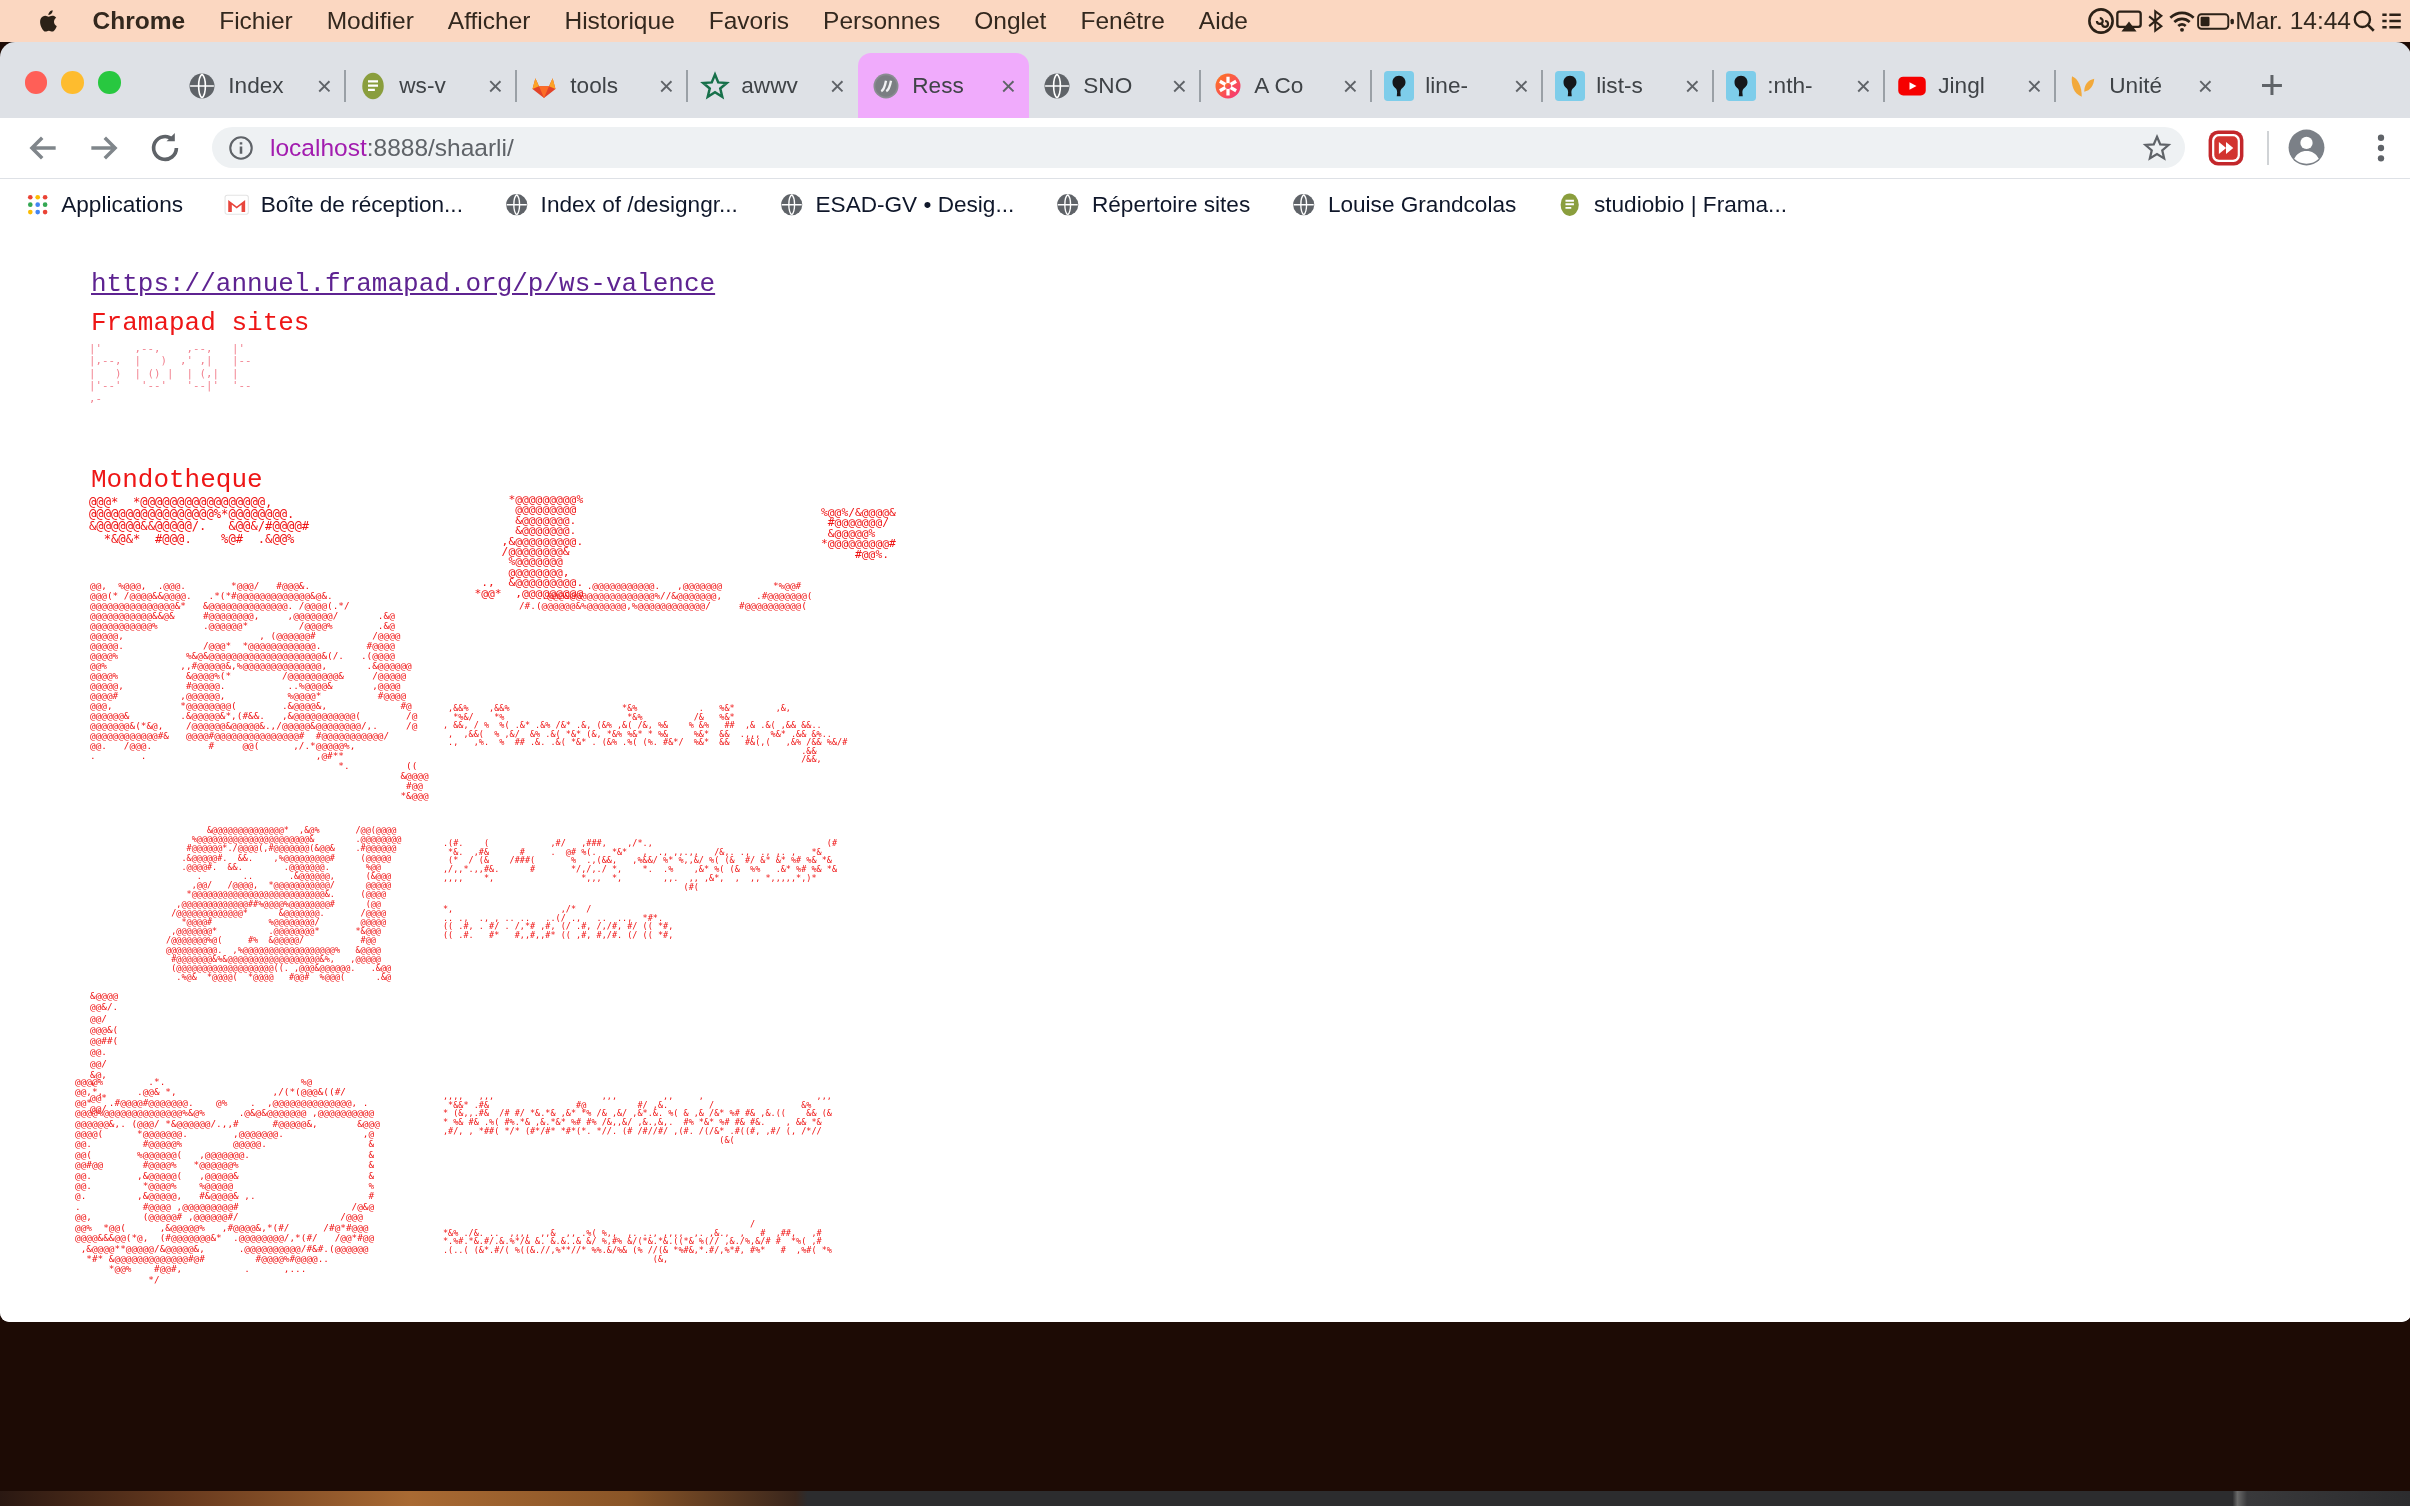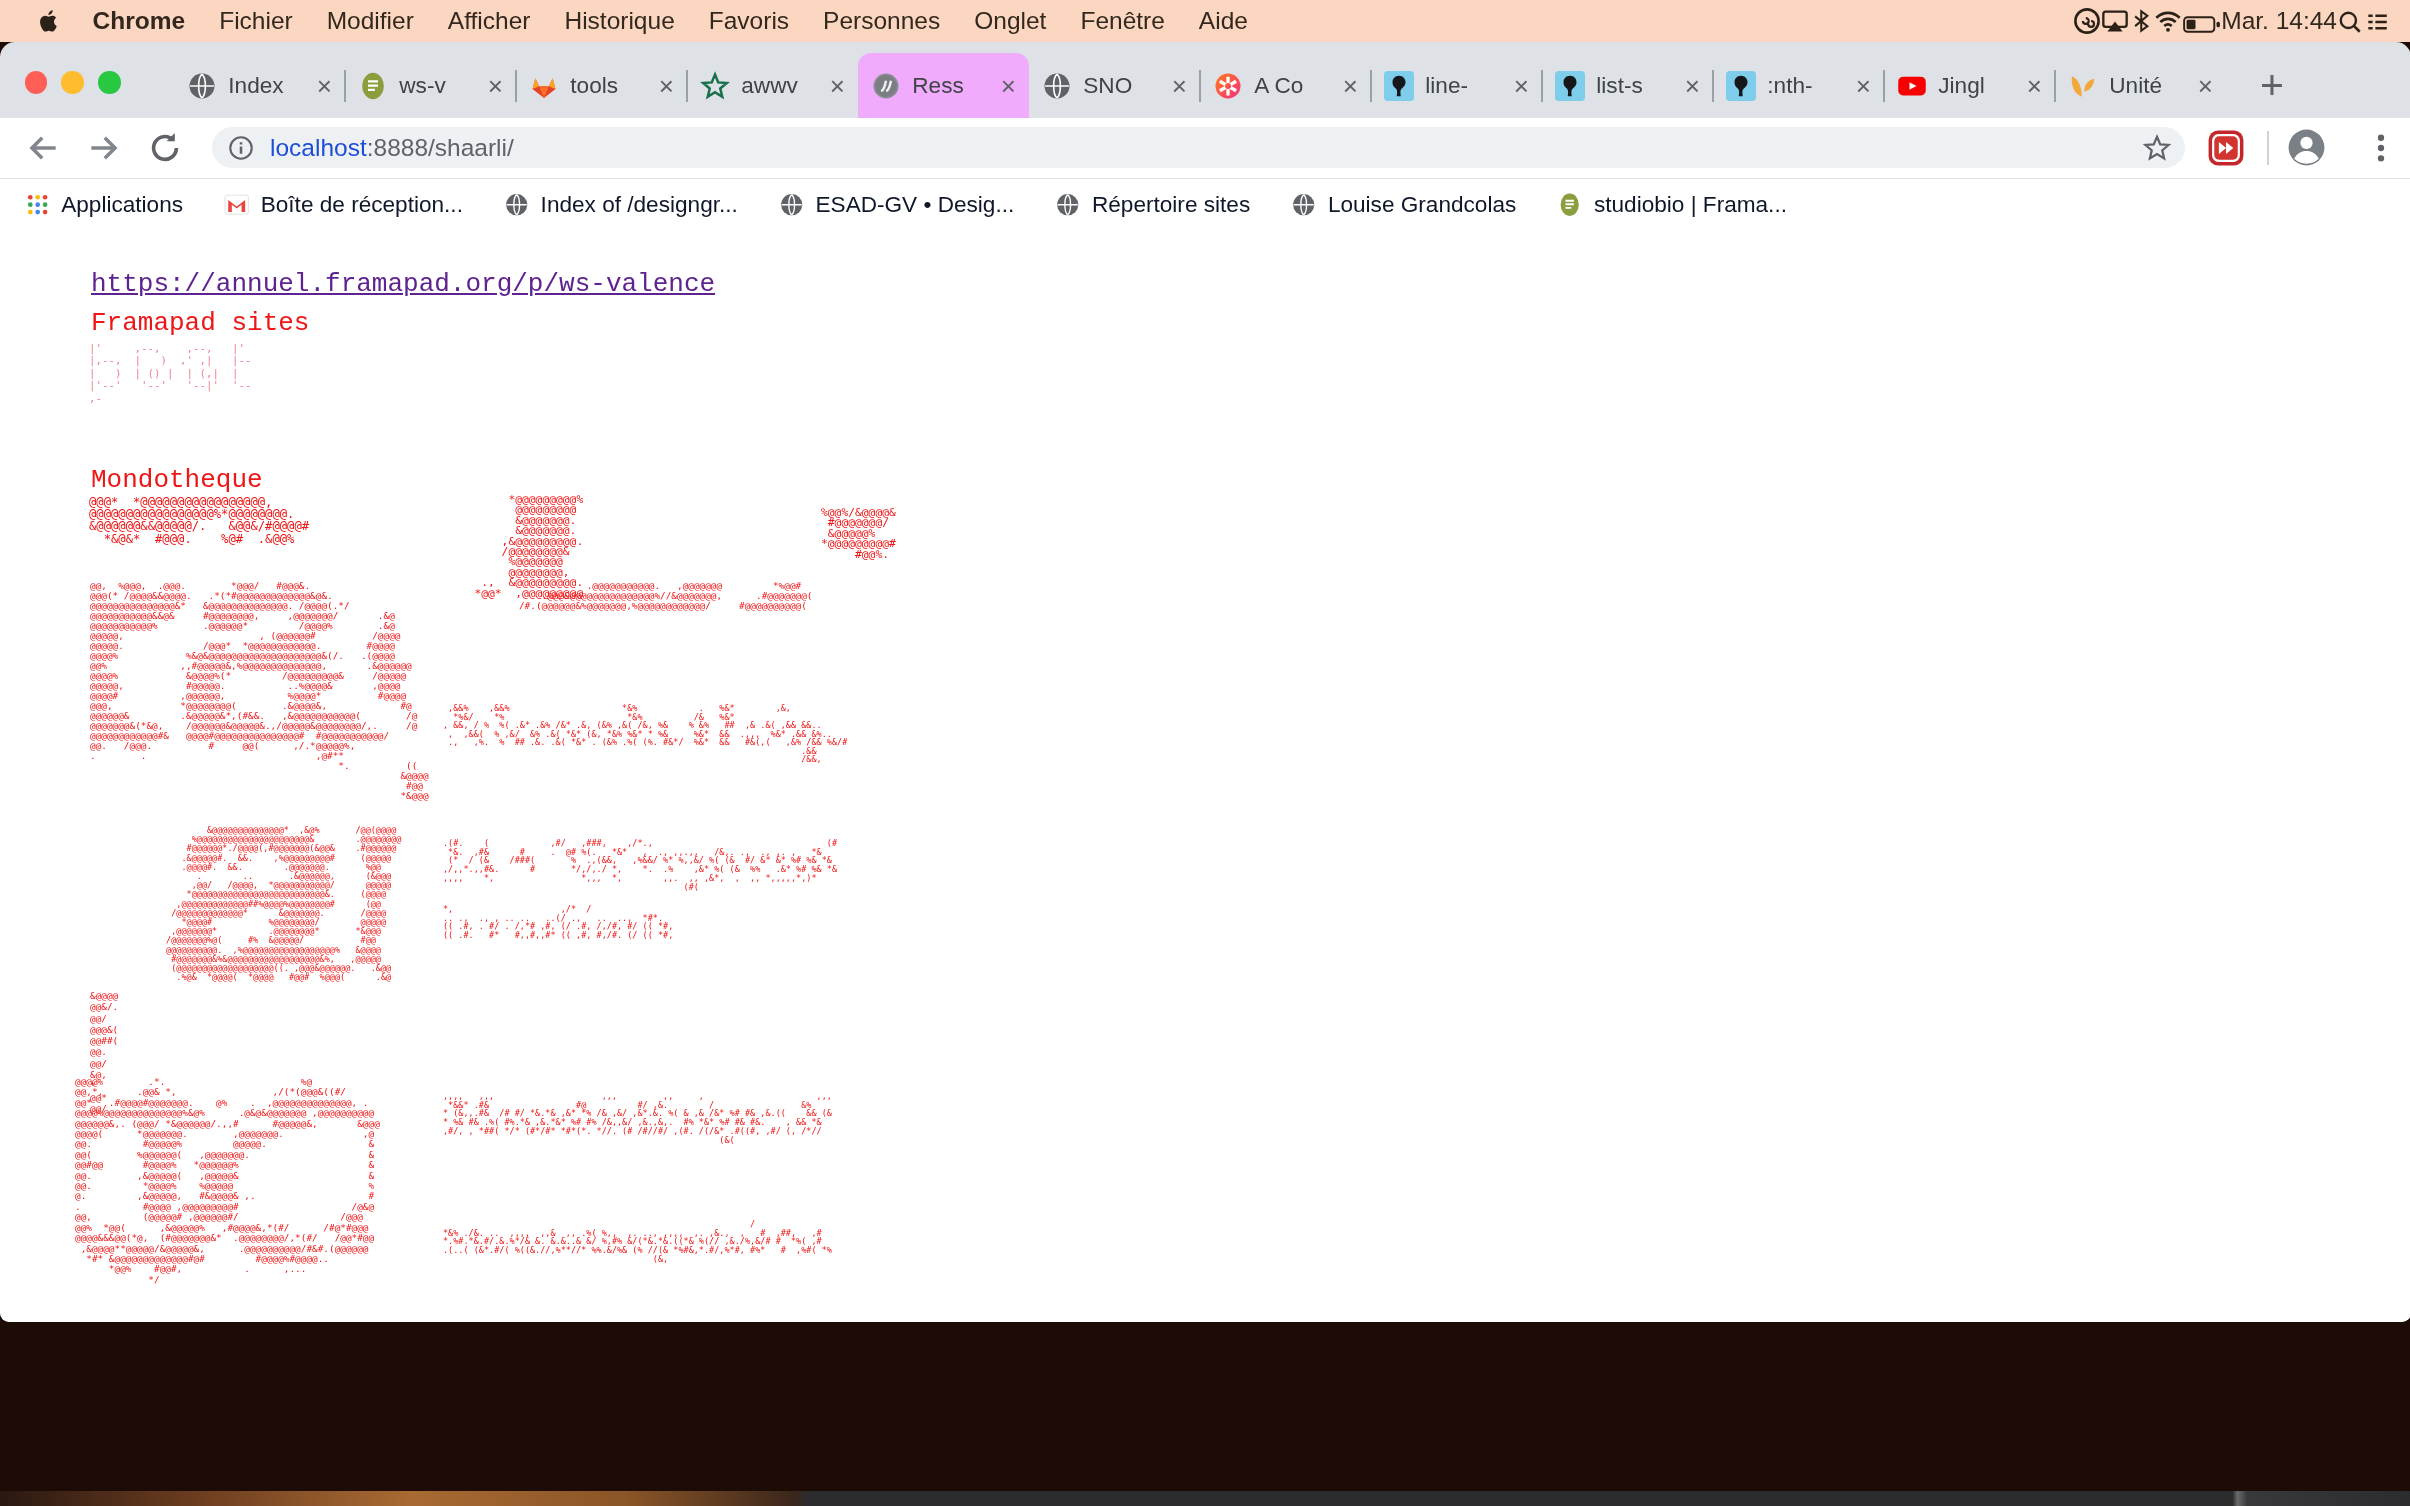--- a/index.html
+++ b/index.html
@@ -2,21 +2,21 @@
 <html style="font-size:15px"><head>
 <meta charset="utf-8">
 <style>
   html,body{margin:0;padding:0;background:#1d0b05;}
   .stage{position:relative;width:2411px;height:1507px;overflow:hidden;font-family:"Liberation Sans",sans-serif;}
   
   .menubar{position:absolute;top:0;left:0;width:2411px;height:42px;background:#fbd7c1;display:flex;align-items:center;color:#33281e;font-size:24.5px;}
   .menubar .mleft{display:flex;align-items:center;gap:34px;padding-left:36px;}
   .menubar .mitem{white-space:nowrap;}
   .menubar .mitem.app{font-weight:bold;}
-  .menubar .mright{margin-left:auto;display:flex;align-items:flex-end;padding-right:20px;}
+  .menubar .mright{margin-left:auto;display:flex;align-items:center;padding-right:6px;}
   .menubar svg{display:block;}
   .mtime{font-size:24.5px;white-space:nowrap;}
   
   .window{position:absolute;top:42px;left:0;width:2411px;height:1280px;background:#dee1e6;border-radius:15px 15px 9.4px 9.4px;overflow:hidden;}
   .traffic{position:absolute;top:29px;width:22.6px;height:22.6px;border-radius:50%;}
   .t-close{left:24.5px;background:#ff5f57;}
   .t-min{left:61px;background:#febc2e;}
   .t-max{left:98px;background:#28c840;}
   .tabs{position:absolute;left:174px;top:11.3px;height:65px;display:flex;}
   .tab{width:171px;box-sizing:border-box;display:flex;align-items:center;padding:0 13px;position:relative;border-radius:13px 13px 0 0;color:#3f4347;font-size:22.6px;}
@@ -28,21 +28,21 @@
   .tab .x{font-size:26px;color:#5f6368;line-height:1;}
   .newtab{position:absolute;left:2260px;top:22.6px;font-size:41px;color:#5f6368;line-height:1;}
   
   .toolbar{position:absolute;left:0;top:76px;width:2411px;height:60px;background:#fff;}
   .navic{position:absolute;top:11.3px;width:38px;height:38px;}
   .navic svg{width:38px;height:38px;display:block;}
   .pill{position:absolute;left:212px;top:9.4px;width:1973px;height:41px;border-radius:21px;background:#eef1f3;display:flex;align-items:center;}
   .pill .info{margin-left:15px;width:28px;height:28px;}
   .pill .info svg{width:28px;height:28px;display:block;}
   .urltext{margin-left:15px;font-size:24.5px;font-family:"Liberation Sans",sans-serif;}
-  .urlhost{color:#1d4ed8;}
+  .urlhost{color:#a21caf;}
   .urlpath{color:#5f6368;}
   .pill .bstar{margin-left:auto;margin-right:13px;width:30px;height:30px;}
   .pill .bstar svg{width:30px;height:30px;display:block;}
   .tool-abs{position:absolute;}
   .vdiv{position:absolute;left:2267px;top:13px;width:1.9px;height:34px;background:#d0d3d6;}
   
   .bmbar{position:absolute;left:0;top:137px;width:2411px;height:53px;background:#fff;border-bottom:1.9px solid #e5e7ea;display:flex;align-items:center;padding-left:24.5px;box-sizing:border-box;gap:41px;}
   .bm{display:flex;align-items:center;gap:11.3px;color:#0f172a;font-size:22.6px;white-space:nowrap;}
   .bm .bic{width:25.4px;height:25.4px;}
   .bm .bic svg{width:25.4px;height:25.4px;display:block;}

